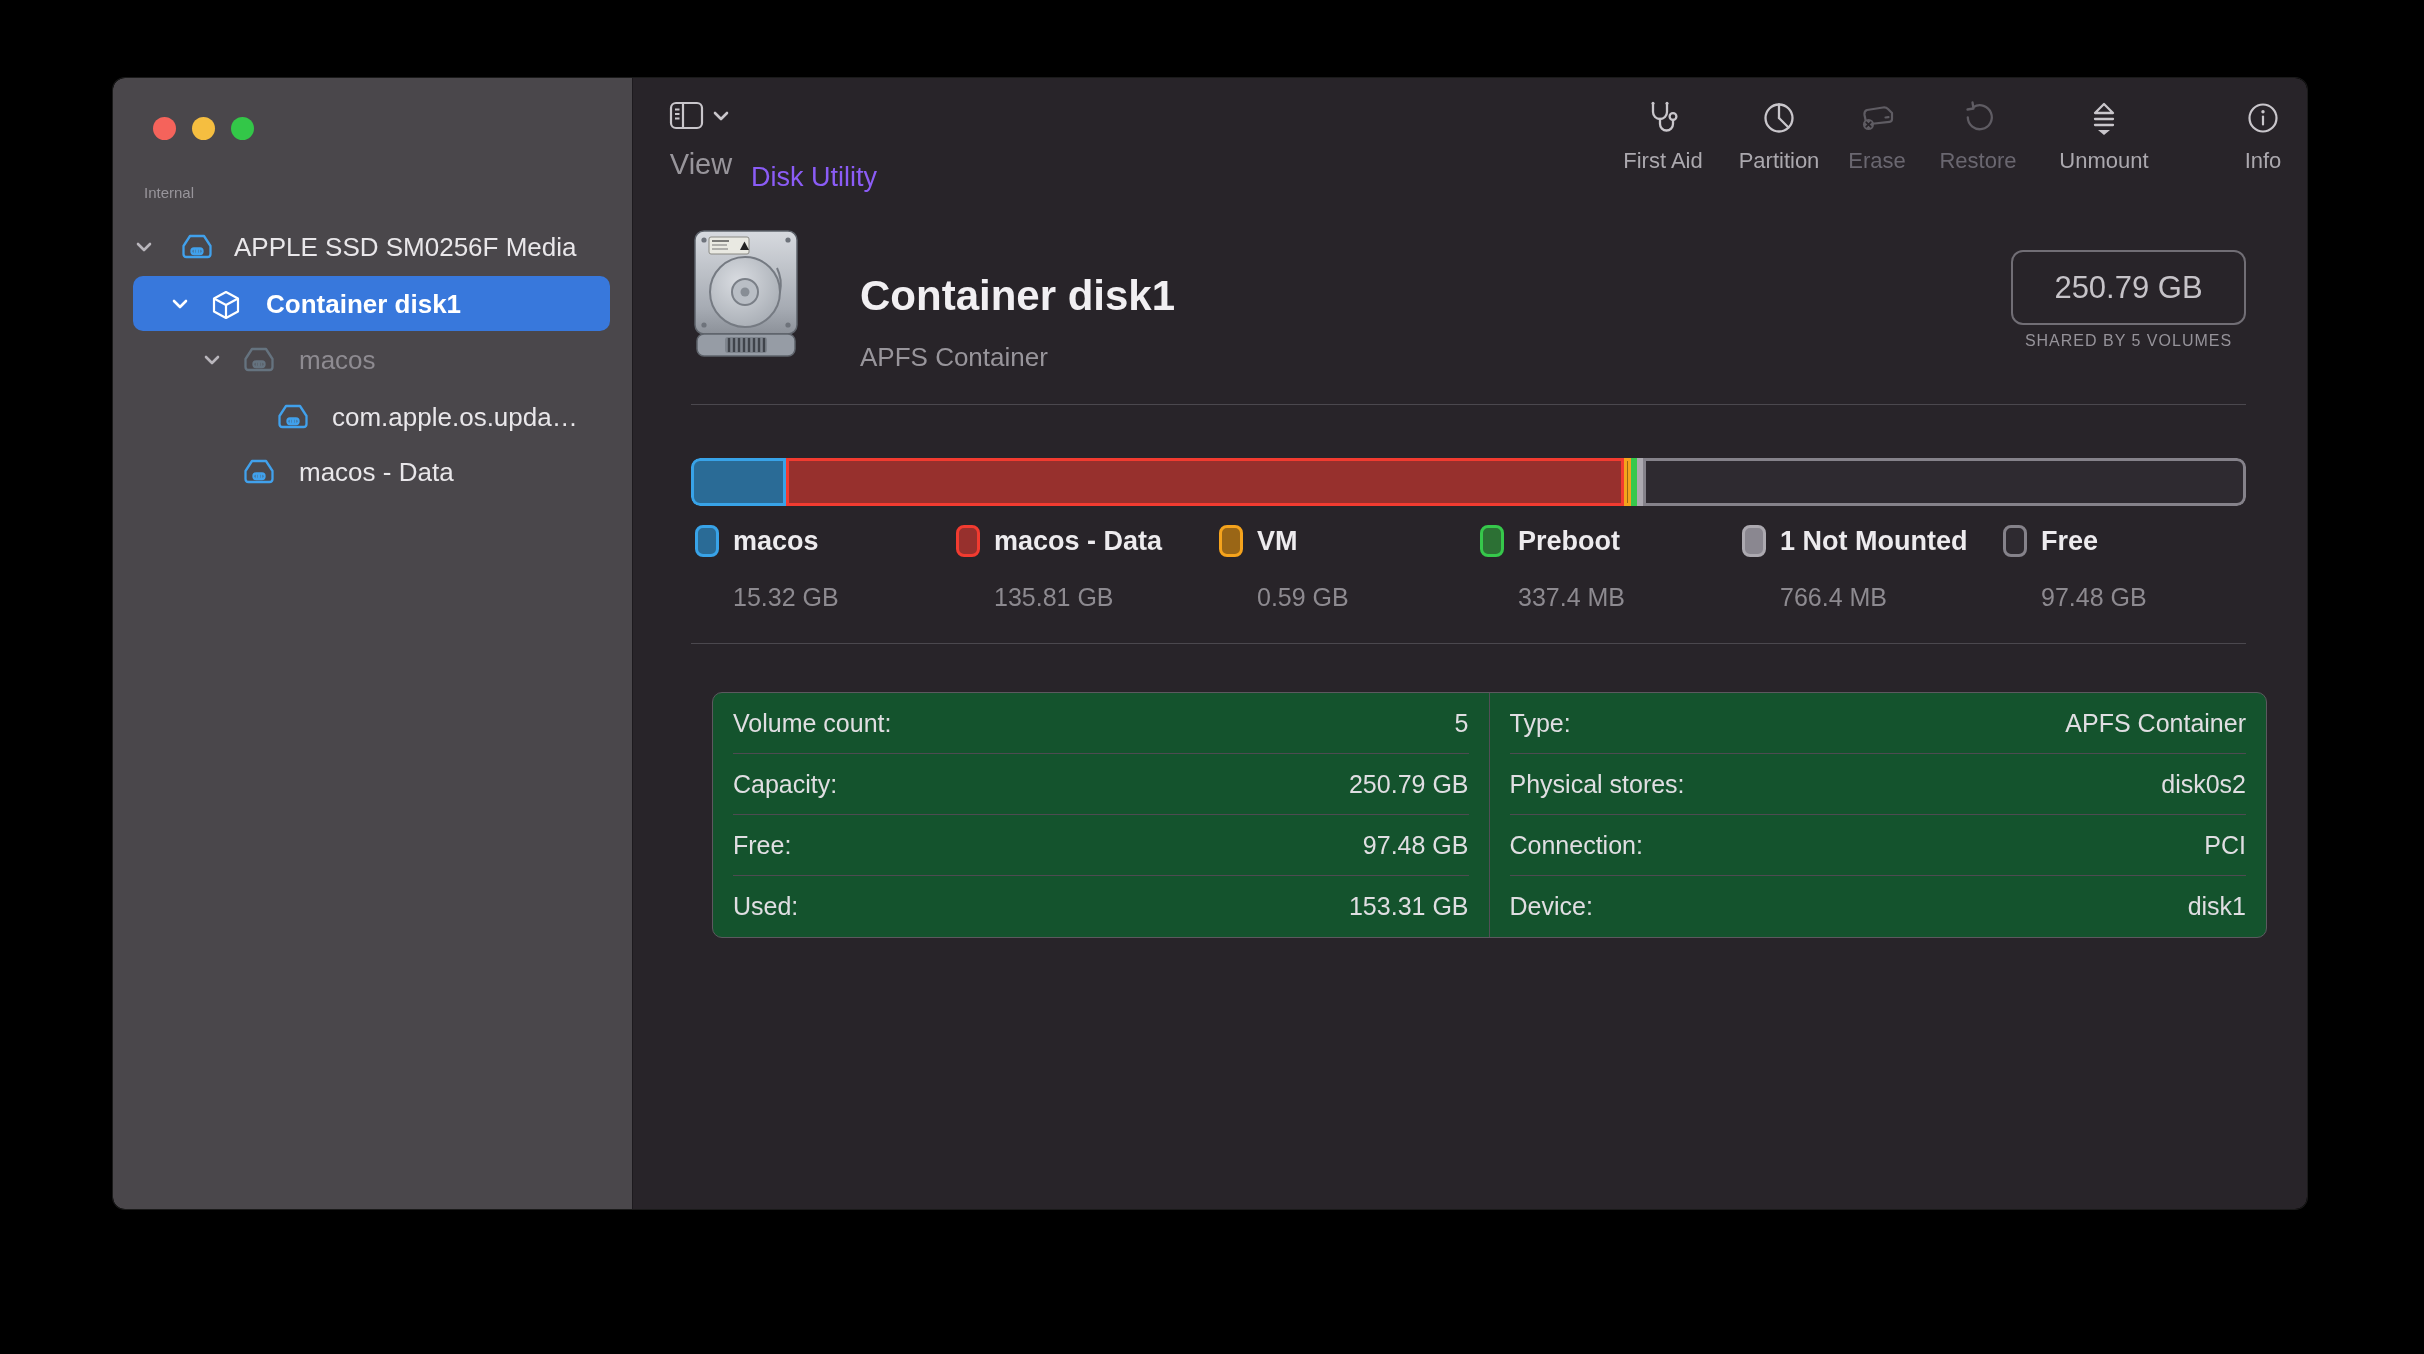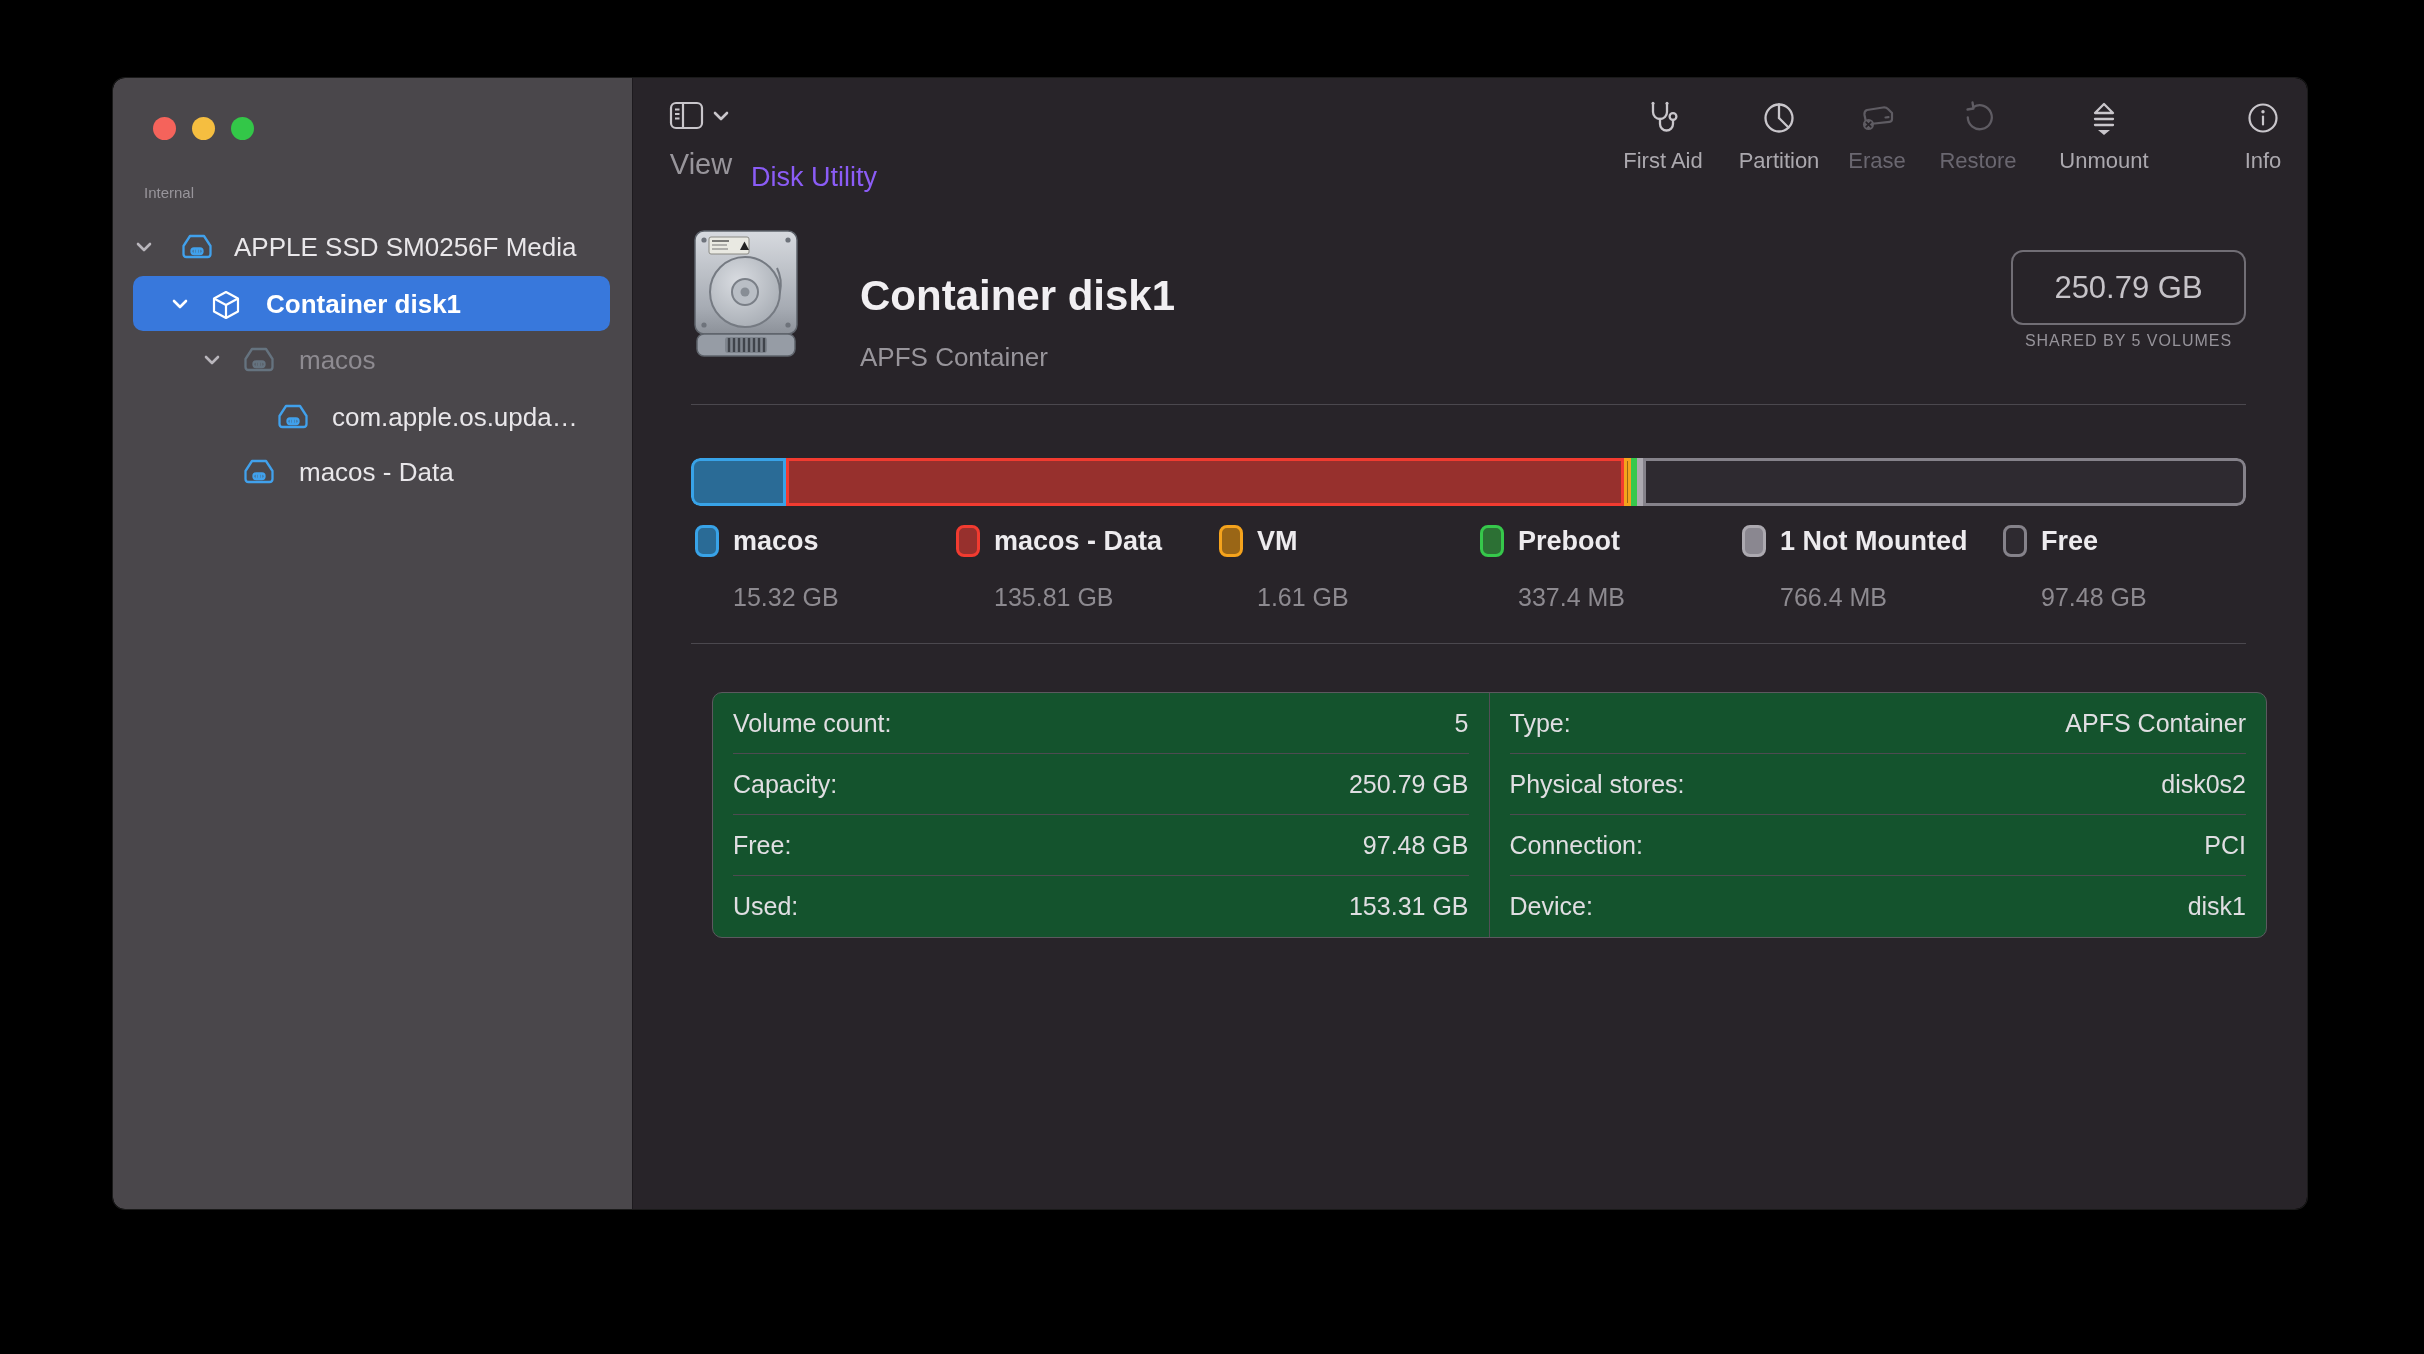--- a/index.html
+++ b/index.html
@@ -348,21 +348,21 @@
         <span class="leg-size">15.32 GB</span>
       </div>
       <div class="legend-item" style="left:323px">
         <span class="swatch" style="background: rgb(151, 48, 45); border-color: rgb(242, 59, 48);"></span>
         <span class="leg-name">macos - Data</span>
         <span class="leg-size">135.81 GB</span>
       </div>
       <div class="legend-item" style="left:586px">
         <span class="swatch" style="background: rgb(154, 102, 22); border-color: rgb(245, 163, 28);"></span>
         <span class="leg-name">VM</span>
-        <span class="leg-size">1.61 GB</span>
+        <span class="leg-size">0.59 GB</span>
       </div>
       <div class="legend-item" style="left:847px">
         <span class="swatch" style="background: rgb(44, 112, 52); border-color: rgb(54, 200, 75);"></span>
         <span class="leg-name">Preboot</span>
         <span class="leg-size">337.4 MB</span>
       </div>
       <div class="legend-item" style="left:1109px">
         <span class="swatch" style="background: rgb(138, 135, 144); border-color: rgb(172, 169, 176);"></span>
         <span class="leg-name">1 Not Mounted</span>
         <span class="leg-size">766.4 MB</span>

